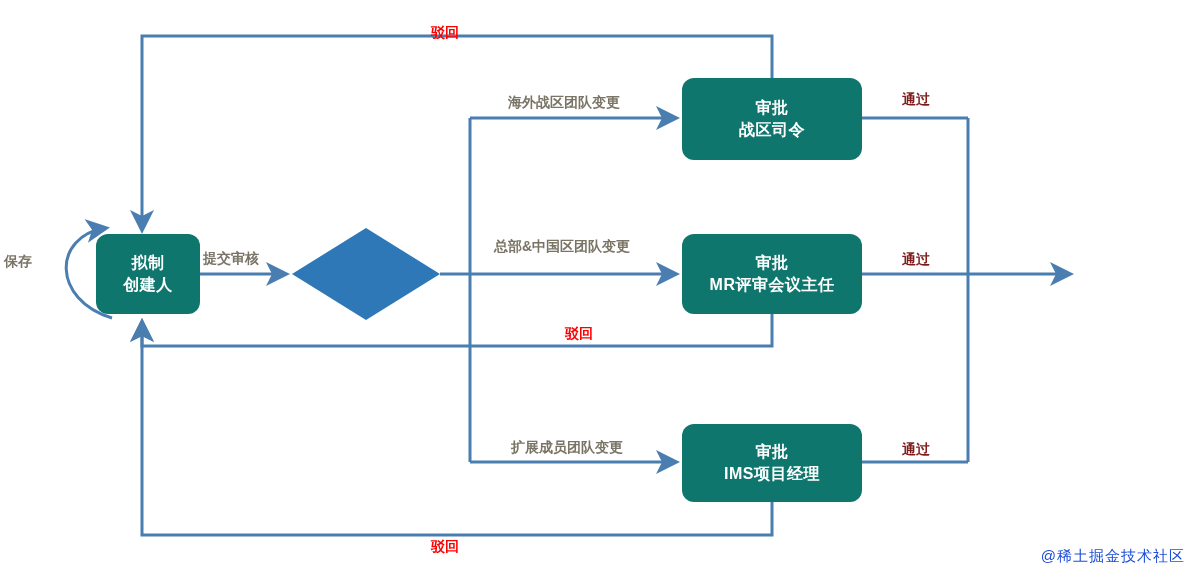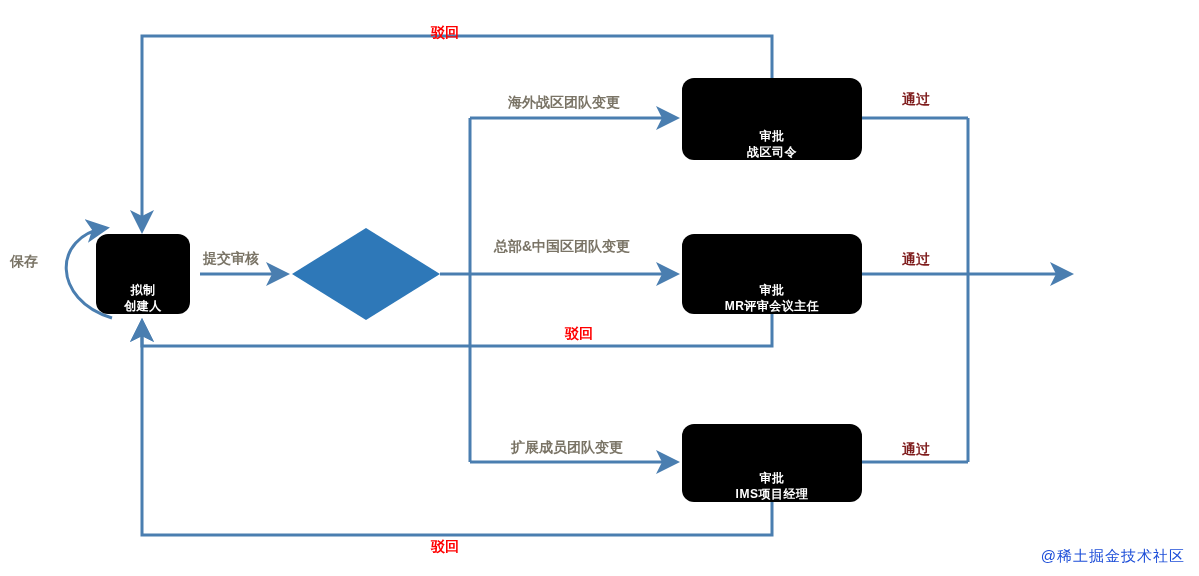--- a/index.html
+++ b/index.html
@@ -17,24 +17,23 @@
     position:absolute;
     box-sizing:border-box;
     display:flex;align-items:center;justify-content:center;
     text-align:center;
     color:#ffffff;
     font-weight:bold;
     line-height:1.35;
     letter-spacing:.5px;
   }
   .node.rect{
-    background:#000000;
+    background:#0f766e;
     border-radius:12px;
-    font-size:12px;
-    align-items:flex-end;
+    font-size:16px;
   }
   .node.diamond{
     background:transparent;
     font-size:16px;
   }
   .node .lbl{position:relative;z-index:2;white-space:pre-line;}
 
   .edge-label{
     position:absolute;
     font-size:14px;
@@ -96,21 +95,21 @@
       <path d="M 772 78 L 772 36 L 142 36 L 142 230" marker-end="url(#arrow)"></path>
 
       <path d="M 772 314 L 772 346 L 142 346 L 142 322" marker-end="url(#arrow)"></path>
 
       <path d="M 772 502 L 772 535 L 142 535 L 142 322" marker-end="url(#arrow)"></path>
     </g>
 
     <polygon points="366,228 440,274 366,320 292,274" fill="#2E78B8"></polygon>
   </svg>
 
-  <div class="node rect" style="left:96px;top:234px;width:94px;height:80px;">
+  <div class="node rect" style="left:96px;top:234px;width:104px;height:80px;">
     <span class="lbl">拟制
 创建人</span>
   </div>
 
 
   <div class="node rect" style="left:682px;top:78px;width:180px;height:82px;">
     <span class="lbl">审批
 战区司令</span>
   </div>
 
@@ -118,21 +117,21 @@
     <span class="lbl">审批
 MR评审会议主任</span>
   </div>
 
   <div class="node rect" style="left:682px;top:424px;width:180px;height:78px;">
     <span class="lbl">审批
 IMS项目经理</span>
   </div>
 
 
-  <div class="edge-label gray" style="left:10px;top:252px;width:26px;text-align:center;line-height:1.35;">
+  <div class="edge-label gray" style="left:4px;top:252px;width:26px;text-align:center;line-height:1.35;">
     <span>保存</span>
   </div>
 
   <div class="edge-label gray" style="left:203px;top:250px;">
     <span>提交审核</span>
   </div>
 
   <div class="edge-label gray" style="left:508px;top:94px;">
     <span>海外战区团队变更</span>
   </div>

